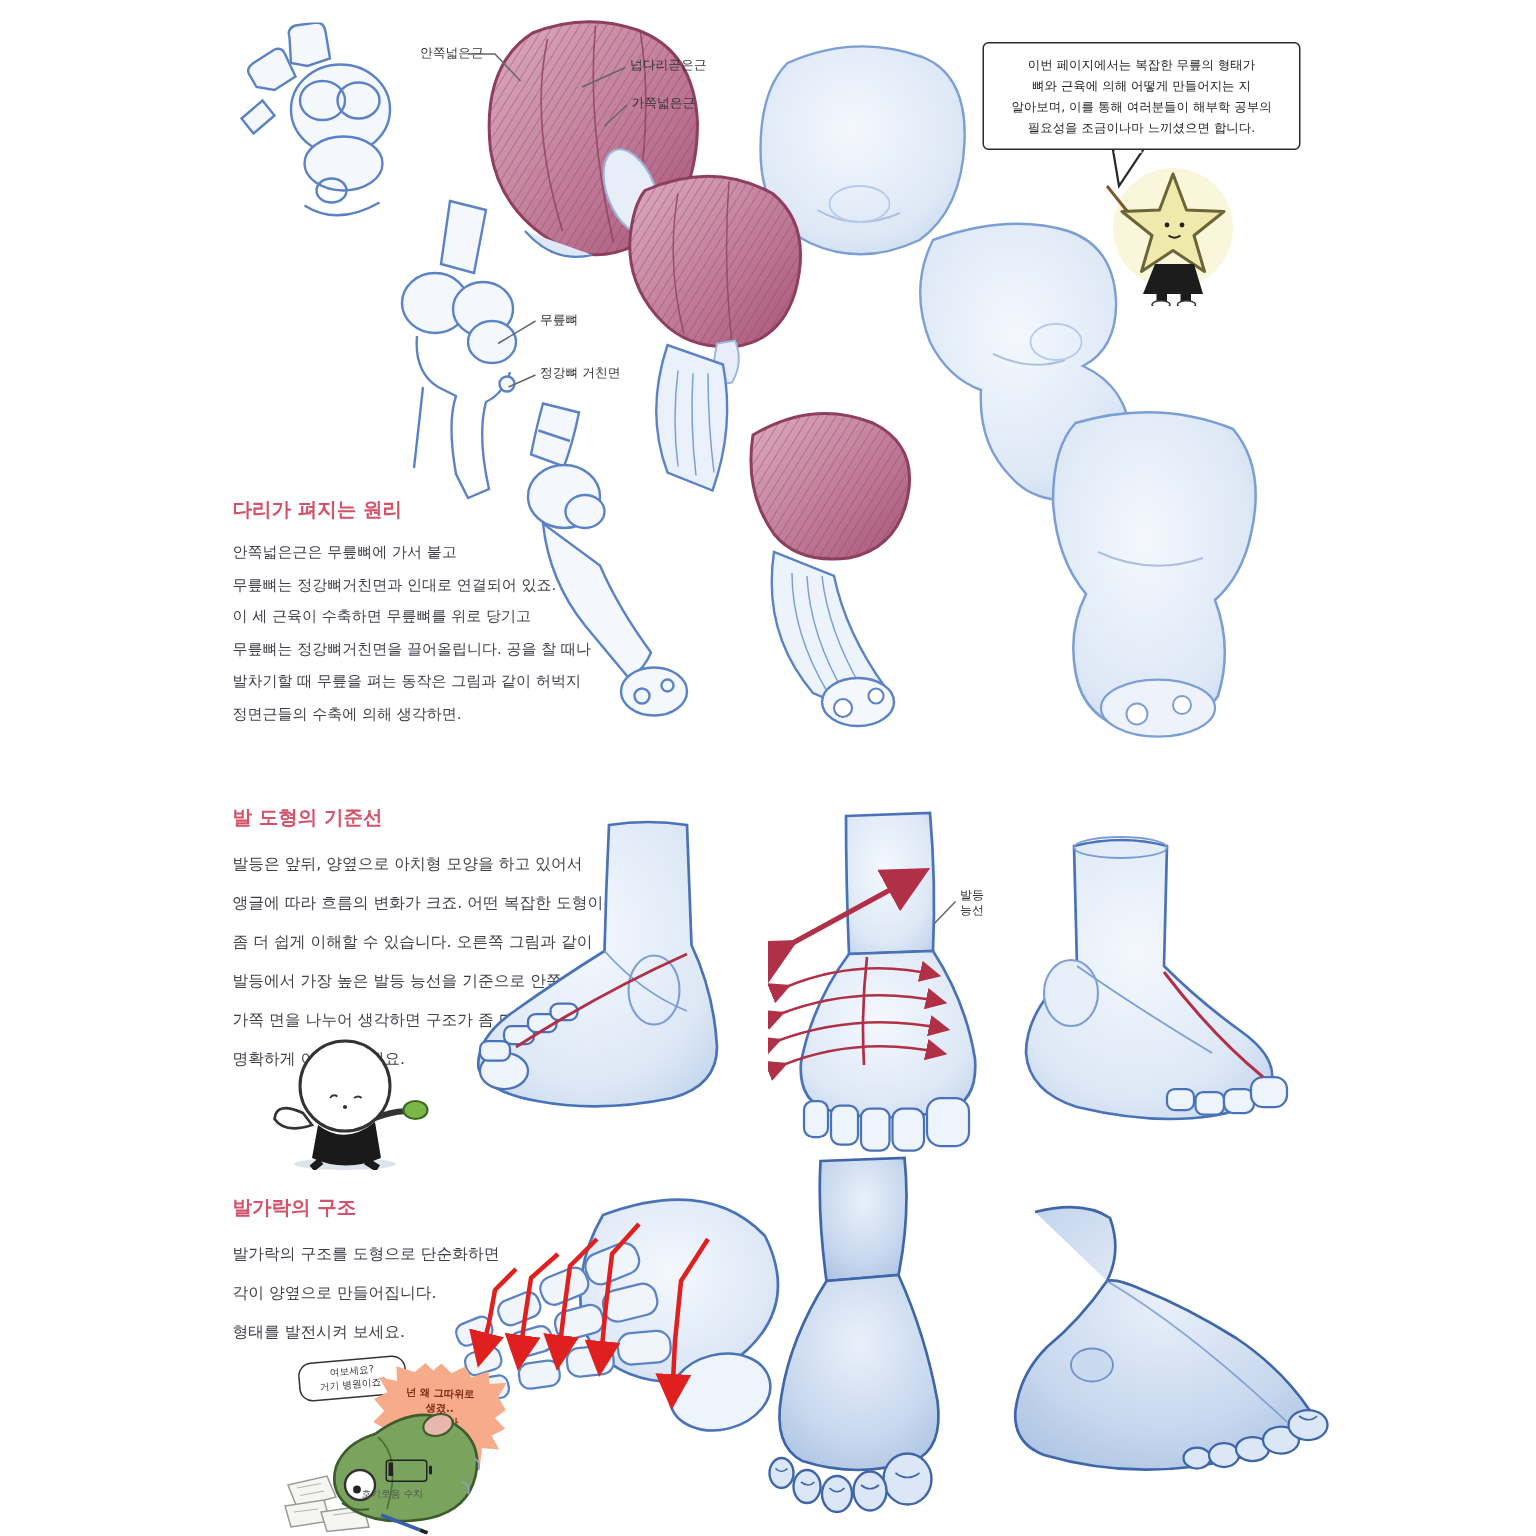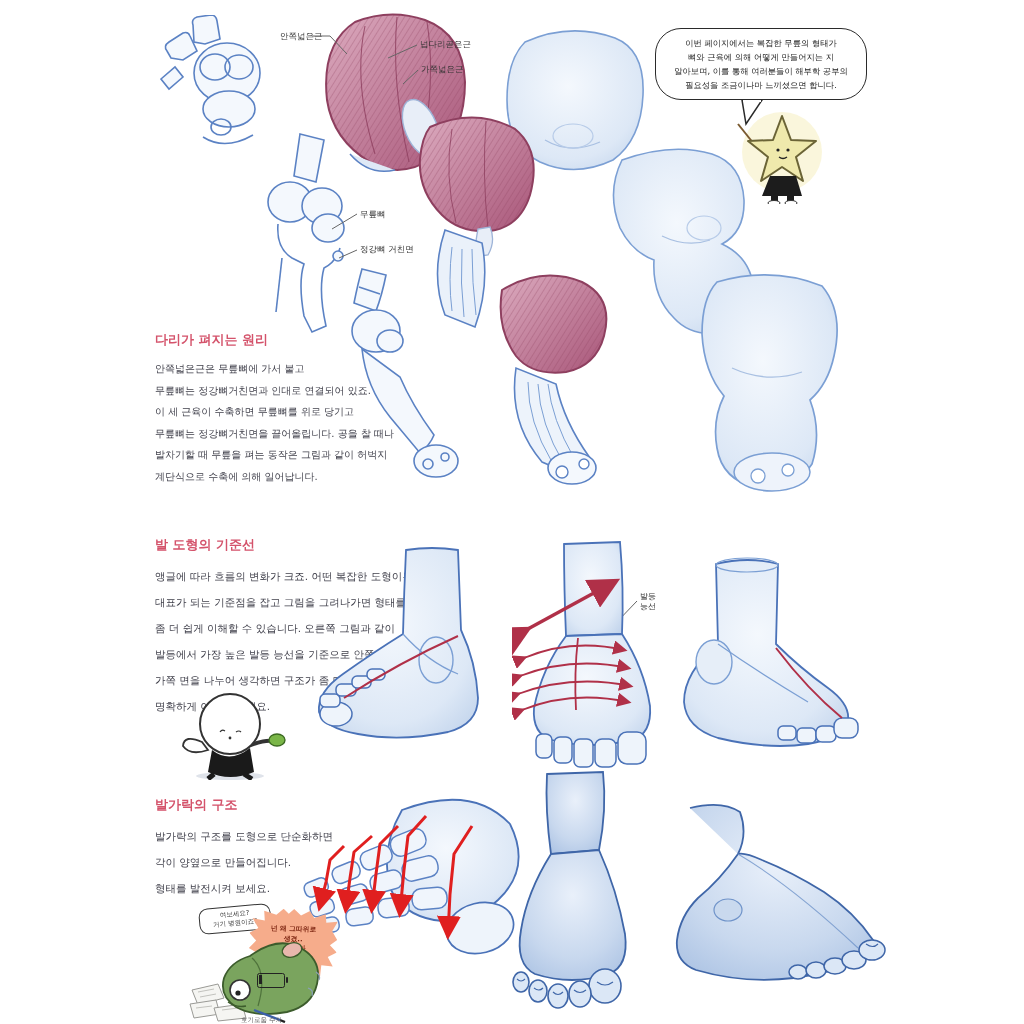--- a/index.html
+++ b/index.html
@@ -10,37 +10,37 @@
   
   .sec-head{font-size:13px;font-weight:bold;color:#d4536b;
             text-underline-offset:3px;margin-bottom:9px;white-space:nowrap;}
   .bl{font-size:10px;color:#3f3f4a;white-space:nowrap;}
   #sec-legs .bl{line-height:21.5px;}
   #sec-foot .bl,#sec-toes .bl{line-height:26px;font-size:10.5px;}
   
   .lab{font-size:8.5px;color:#333;white-space:nowrap;line-height:10px;}
   
   #star-bubble{left:655px;top:28px;width:198px;background:#fff;border:1.5px solid #2a2a2a;
-      border-radius:26px;padding:7px 6px;text-align:center;}
+      border-radius:4px;padding:7px 6px;text-align:center;}
   #star-bubble .bub{font-size:8.3px;line-height:14px;color:#222;white-space:nowrap;}
   
   #phone-bubble{left:199px;top:906px;width:66px;background:#fff;border:1.2px solid #333;
       border-radius:9px;padding:3px 2px;text-align:center;transform:rotate(-5deg);}
   #phone-bubble .bub{font-size:6.5px;line-height:9px;color:#333;white-space:nowrap;}
   #reply-bubble{left:249px;top:909px;width:88px;height:70px;background:#f6ac8b;
       clip-path:polygon(50% 0,58% 9%,68% 2%,73% 12%,86% 6%,87% 18%,100% 16%,94% 30%,100% 42%,
       92% 50%,100% 60%,90% 67%,96% 80%,83% 79%,82% 95%,68% 88%,60% 100%,51% 89%,38% 97%,
       35% 85%,20% 93%,21% 78%,6% 80%,12% 66%,0 58%,8% 47%,0 36%,10% 29%,3% 15%,17% 18%,16% 4%,30% 9%,38% 0,44% 7%);
       transform:rotate(2deg);display:flex;flex-direction:column;justify-content:center;text-align:center;}
   #reply-bubble .bub{font-size:6.8px;line-height:9.5px;color:#7e2612;font-weight:bold;white-space:nowrap;}
   
   #battery{left:257px;top:973px;width:26px;height:13px;border:1.6px solid #222;border-radius:2.5px;}
   #battery::after{content:"";position:absolute;right:-4px;top:3px;width:2.5px;height:6px;background:#222;border-radius:1px;}
   #battery .fill{position:absolute;left:1px;top:1px;width:3px;height:9px;background:#222;}
-  #battery-caption{left:241px;top:992px;font-size:6.5px;color:#555;white-space:nowrap;margin-top:24px;}
+  #battery-caption{left:241px;top:992px;font-size:6.5px;color:#555;white-space:nowrap;}
 </style>
 </head>
 <body>
 
 <div id="page">
 
   <svg width="0" height="0" style="position:absolute" aria-hidden="true">
     <defs>
       <linearGradient id="gradPink" x1="0" y1="0" x2="1" y2="1">
         <stop offset="0" stop-color="#dcabbf"></stop>
@@ -217,27 +217,27 @@
     </g>
   </svg>
 
   <div id="sec-legs" class="abs sec" style="left:155px;top:331px">
     <div class="sec-head">다리가 펴지는 원리</div>
     <div class="bl">안쪽넓은근은 무릎뼈에 가서 붙고</div>
     <div class="bl">무릎뼈는 정강뼈거친면과 인대로 연결되어 있죠.</div>
     <div class="bl">이 세 근육이 수축하면 무릎뼈를 위로 당기고</div>
     <div class="bl">무릎뼈는 정강뼈거친면을 끌어올립니다. 공을 찰 때나</div>
     <div class="bl">발차기할 때 무릎을 펴는 동작은 그림과 같이 허벅지</div>
-    <div class="bl">계단식으로 수축에 의해 일어납니다.</div>
+    <div class="bl">정면근들의 수축에 의해 생각하면.</div>
   </div>
 
   <div id="sec-foot" class="abs sec" style="left:155px;top:536px">
     <div class="sec-head">발 도형의 기준선</div>
+    <div class="bl">발등은 앞뒤, 양옆으로 아치형 모양을 하고 있어서</div>
     <div class="bl">앵글에 따라 흐름의 변화가 크죠. 어떤 복잡한 도형이든</div>
-    <div class="bl">대표가 되는 기준점을 잡고 그림을 그려나가면 형태를</div>
     <div class="bl">좀 더 쉽게 이해할 수 있습니다. 오른쪽 그림과 같이</div>
     <div class="bl">발등에서 가장 높은 발등 능선을 기준으로 안쪽 면과</div>
     <div class="bl">가쪽 면을 나누어 생각하면 구조가 좀 더</div>
     <div class="bl">명확하게 이해될 거예요.</div>
   </div>
 
   <svg class="abs" style="left:178px;top:688px" width="108" height="92" viewBox="0 0 108 92">
     <ellipse cx="52" cy="88" rx="34" ry="4" fill="#dfe3ea"></ellipse>
     <path d="M24 54 Q6 46 5 58 Q12 68 30 62 Z" fill="#fff" stroke="#333" stroke-width="1.8"></path>
     <path d="M70 58 Q86 52 94 53" fill="none" stroke="#333" stroke-width="4"></path>

